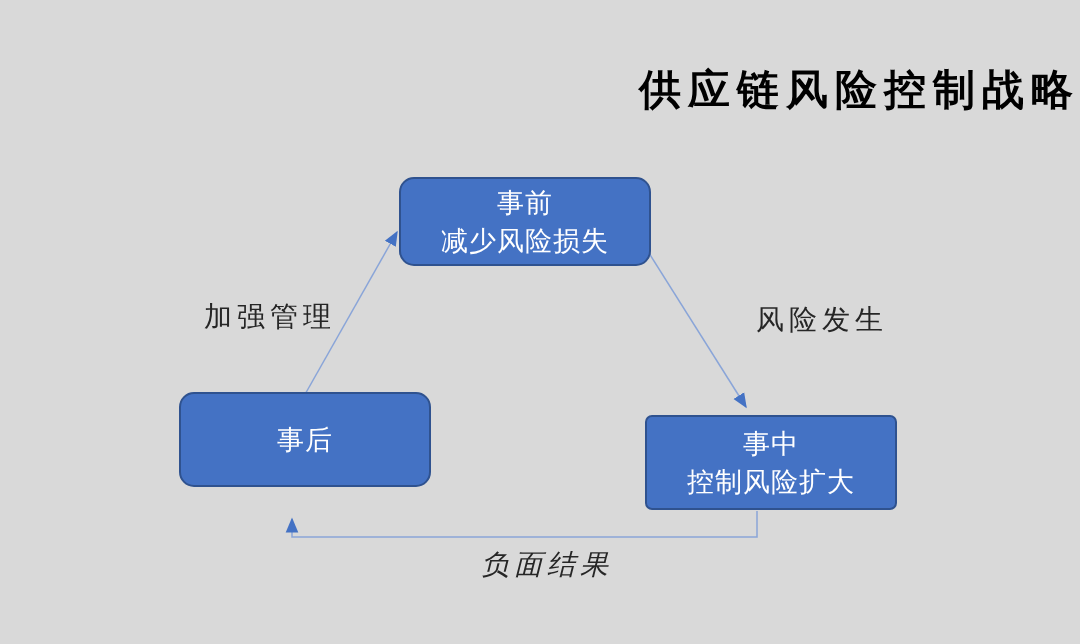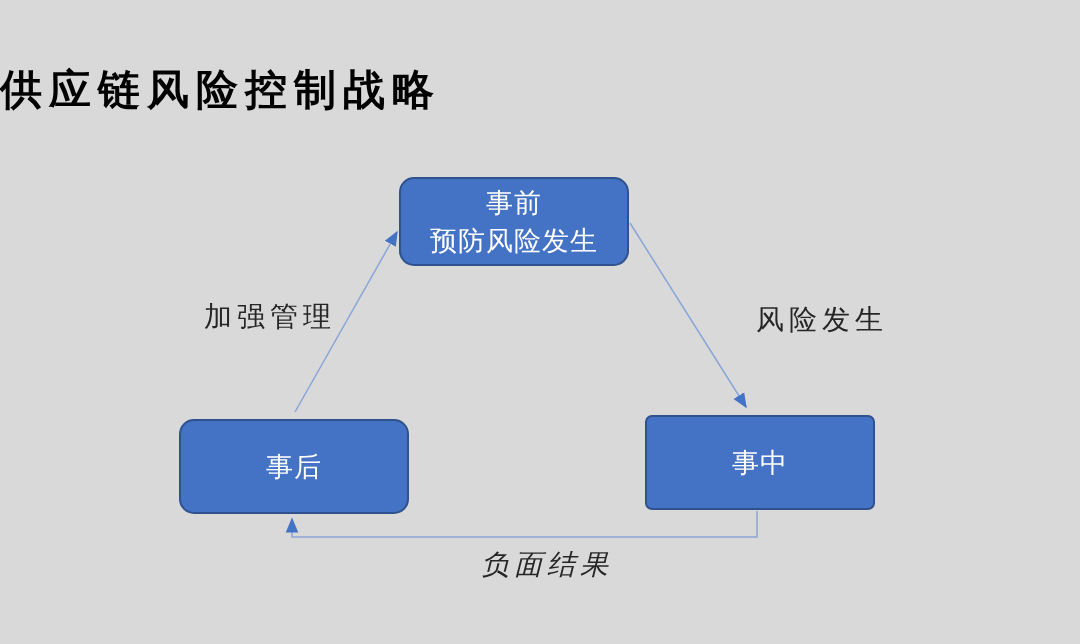--- a/index.html
+++ b/index.html
@@ -21,21 +21,21 @@
     width: 1080px;
     height: 644px;
     background: var(--background);
     overflow: hidden;
   }
   .title {
     position: absolute;
     left: 0;
     top: 62px;
     width: 1080px;
-    text-align: left;
+    text-align: right;
     font-size: 42px;
     font-weight: 700;
     letter-spacing: 7px;
     color: var(--title-text);
     white-space: nowrap;
   }
   .edges {
     position: absolute;
     left: 0;
     top: 0;
@@ -43,37 +43,37 @@
     height: 644px;
   }
   .edge-line {
     stroke: var(--arrow-line);
     stroke-width: 1.5;
     fill: none;
   }
   .edges marker path { fill: var(--arrow-head); }
   .node {
     position: absolute;
-    width: 230px;
+    width: 252px;
     background: var(--box-fill);
     border: 2px solid var(--box-border);
     border-radius: 15px;
     color: var(--box-text);
     display: flex;
     flex-direction: column;
     justify-content: center;
     align-items: center;
     text-align: center;
     font-size: 27px;
     line-height: 38px;
     letter-spacing: 1px;
     white-space: nowrap;
   }
   .node-top { left: 399px; top: 177px; height: 89px; }
-  .node-left { left: 179px; top: 419px; height: 95px; gap: 8px; }
+  .node-left { left: 179px; top: 392px; height: 95px; gap: 8px; }
   .node-right { left: 645px; top: 415px; height: 95px; border-radius: 7px; }
   .edge-label {
     position: absolute;
     transform: translateX(-50%);
     font-size: 28px;
     letter-spacing: 5px;
     color: var(--label-text);
     white-space: nowrap;
   }
   .label-strengthen { left: 270px; top: 298px; }
@@ -93,25 +93,26 @@
         <path d="M0,0.8 L10,5 L0,9.2 Z"></path>
       </marker>
     </defs>
     <line class="edge-line" x1="295" y1="412" x2="397" y2="232" marker-end="url(#arrowhead)"></line>
     <line class="edge-line" x1="630" y1="223" x2="746" y2="407" marker-end="url(#arrowhead)"></line>
     <path class="edge-line" d="M757,511 L757,537 L292,537 L292,519" marker-end="url(#arrowhead)"></path>
   </svg>
 
   <div class="node node-top">
     <div>事前</div>
-    <div>预防风险发生</div>
+    <div>减少风险损失</div>
   </div>
 
   <div class="node node-right">
     <div>事中</div>
+    <div>控制风险扩大</div>
   </div>
 
   <div class="node node-left">
     <div>事后</div>
   </div>
 
   <div class="edge-label label-risk">风险发生</div>
   <div class="edge-label label-negative">负面结果</div>
   <div class="edge-label label-strengthen">加强管理</div>
 

